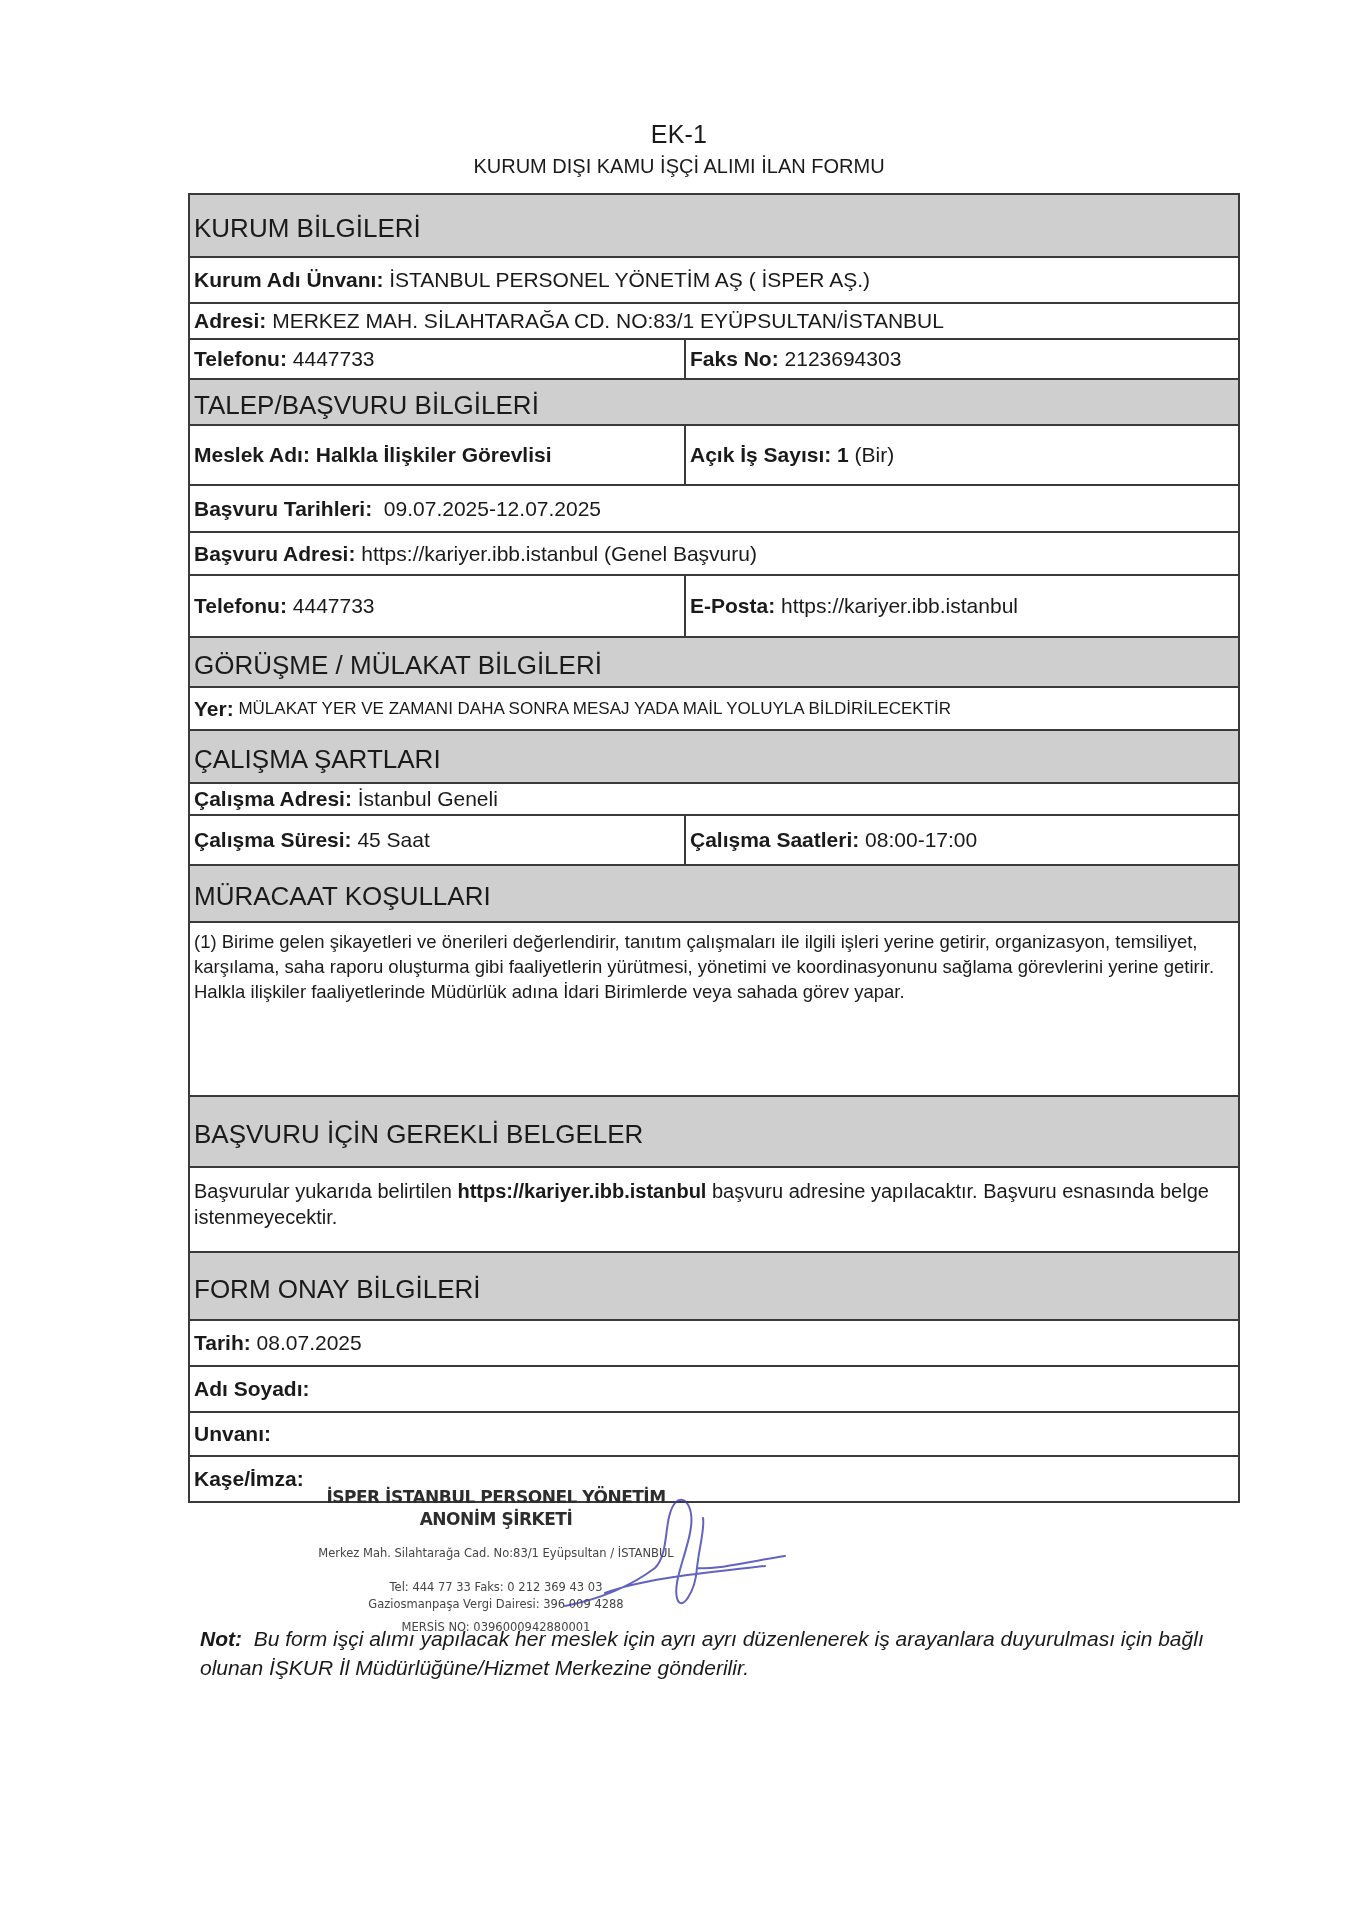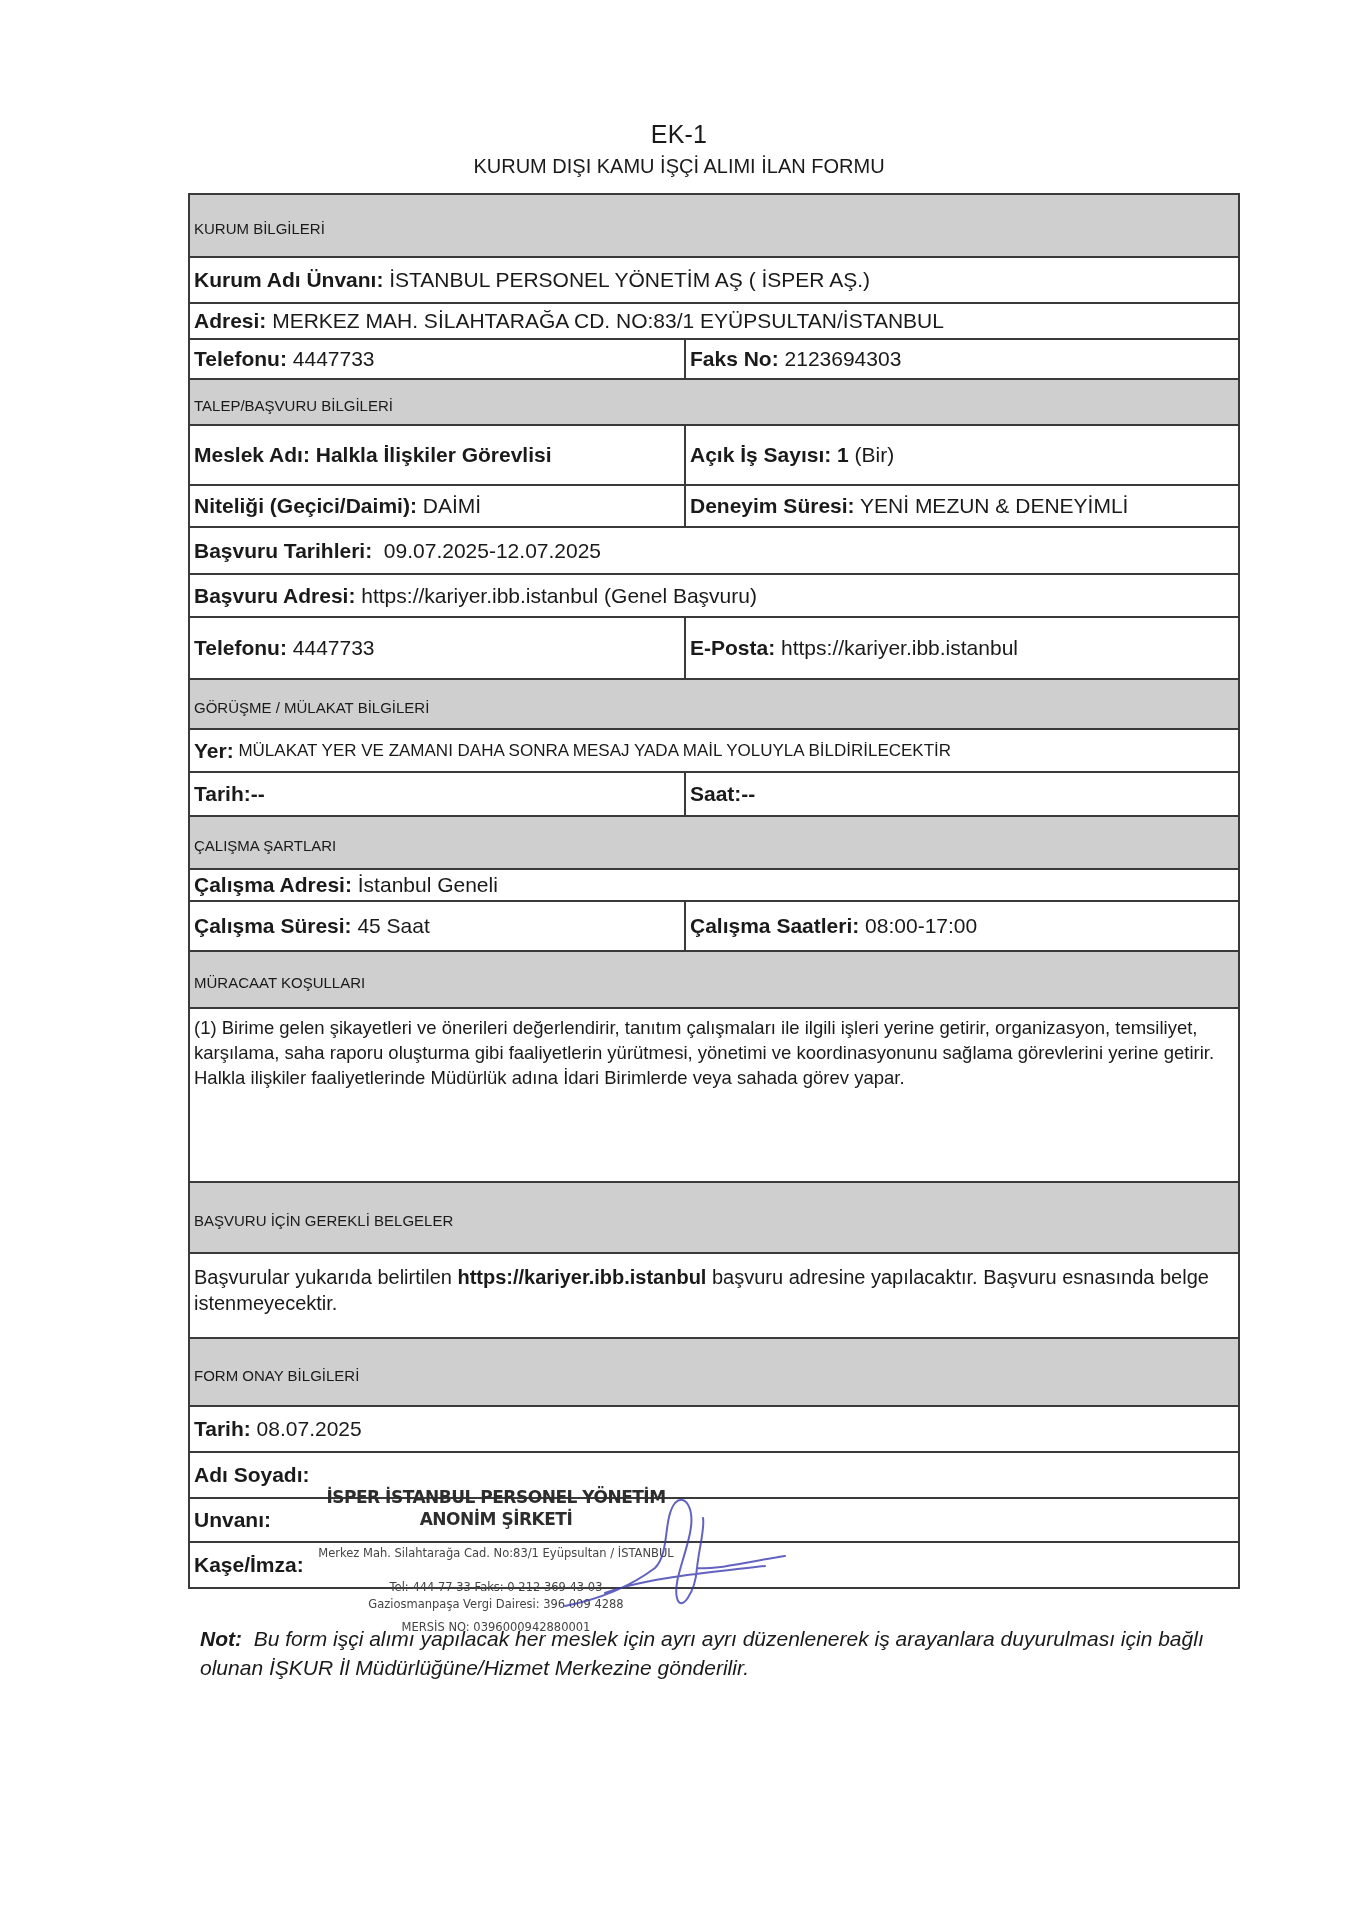--- a/index.html
+++ b/index.html
@@ -12,21 +12,21 @@
   .form { position: absolute; left: 188px; top: 193px; width: 1052px;
           border: 2px solid #3a3a3a; box-sizing: border-box; }
   .row { display: flex; border-bottom: 2px solid #3a3a3a; box-sizing: border-box; }
   .row:last-child { border-bottom: none; }
   .row.hdr { background: #cfcfcf; }
   .cell { box-sizing: border-box; padding: 0 4px; display: flex; align-items: center;
           font-size: 21px; white-space: nowrap; overflow: hidden; }
   .cell.full { width: 100%; }
   .cell.left { width: 496px; border-right: 2px solid #3a3a3a; }
   .cell.right { flex: 1; }
-  .hdr .cell { font-size: 15px; padding-top: 6px; }
+  .hdr .cell { font-size: 26px; padding-top: 6px; }
   .b { font-weight: bold; }
   .small-caps { font-size: 17px; }
   .body-text { display: block; font-size: 18.5px; line-height: 25px; white-space: normal;
                padding: 6px 4px; }
 
   .stamp { position: absolute; left: 296px; top: 1486px; width: 400px; text-align: center;
            font-family: "DejaVu Sans", sans-serif; color: #2d2d2d; pointer-events: none; }
   .stamp .s1 { font-size: 17px; font-weight: bold; letter-spacing: -0.5px; line-height: 22px; }
   .stamp .s2, .stamp .s3, .stamp .s4, .stamp .s5 { font-size: 11.5px; line-height: 15px; color: #444; }
   .stamp .s2 { margin-top: 16px; }
@@ -80,30 +80,20 @@
   </div>
   <div class="row" style="height:60px">
     <div class="cell left">
       <span class="b">Meslek Adı: Halkla İlişkiler Görevlisi</span>
     </div>
     <div class="cell right">
       <span class="b">Açık İş Sayısı: 1</span>
         <span style="white-space:pre"> (Bir)</span>
     </div>
   </div>
-  <div class="row" style="height:42px">
-    <div class="cell left">
-      <span class="b">Niteliği (Geçici/Daimi):</span>
-        <span style="white-space:pre"> DAİMİ</span>
-    </div>
-    <div class="cell right">
-      <span class="b">Deneyim Süresi:</span>
-        <span style="white-space:pre"> YENİ MEZUN &amp; DENEYİMLİ</span>
-    </div>
-  </div>
   <div class="row" style="height:47px">
     <div class="cell full">
       <span class="b">Başvuru Tarihleri:</span>
         <span style="white-space:pre">  09.07.2025-12.07.2025</span>
     </div>
   </div>
   <div class="row" style="height:43px">
     <div class="cell full">
       <span class="b">Başvuru Adresi:</span>
         <span style="white-space:pre"> https://kariyer.ibb.istanbul (Genel Başvuru)</span>
@@ -120,28 +110,20 @@
     </div>
   </div>
 
   <div class="row hdr" style="height:50px">
     <div class="cell full">GÖRÜŞME / MÜLAKAT BİLGİLERİ</div>
   </div>
   <div class="row" style="height:43px">
     <div class="cell full">
       <span class="b">Yer:</span>
         <span class="small-caps" style="white-space:pre"> MÜLAKAT YER VE ZAMANI DAHA SONRA MESAJ YADA MAİL YOLUYLA BİLDİRİLECEKTİR</span>
-    </div>
-  </div>
-  <div class="row" style="height:44px">
-    <div class="cell left">
-      <span class="b">Tarih:--</span>
-    </div>
-    <div class="cell right">
-      <span class="b">Saat:--</span>
     </div>
   </div>
 
   <div class="row hdr" style="height:53px">
     <div class="cell full">ÇALIŞMA ŞARTLARI</div>
   </div>
   <div class="row" style="height:32px">
     <div class="cell full">
       <span class="b">Çalışma Adresi:</span>
         <span style="white-space:pre"> İstanbul Geneli</span>

